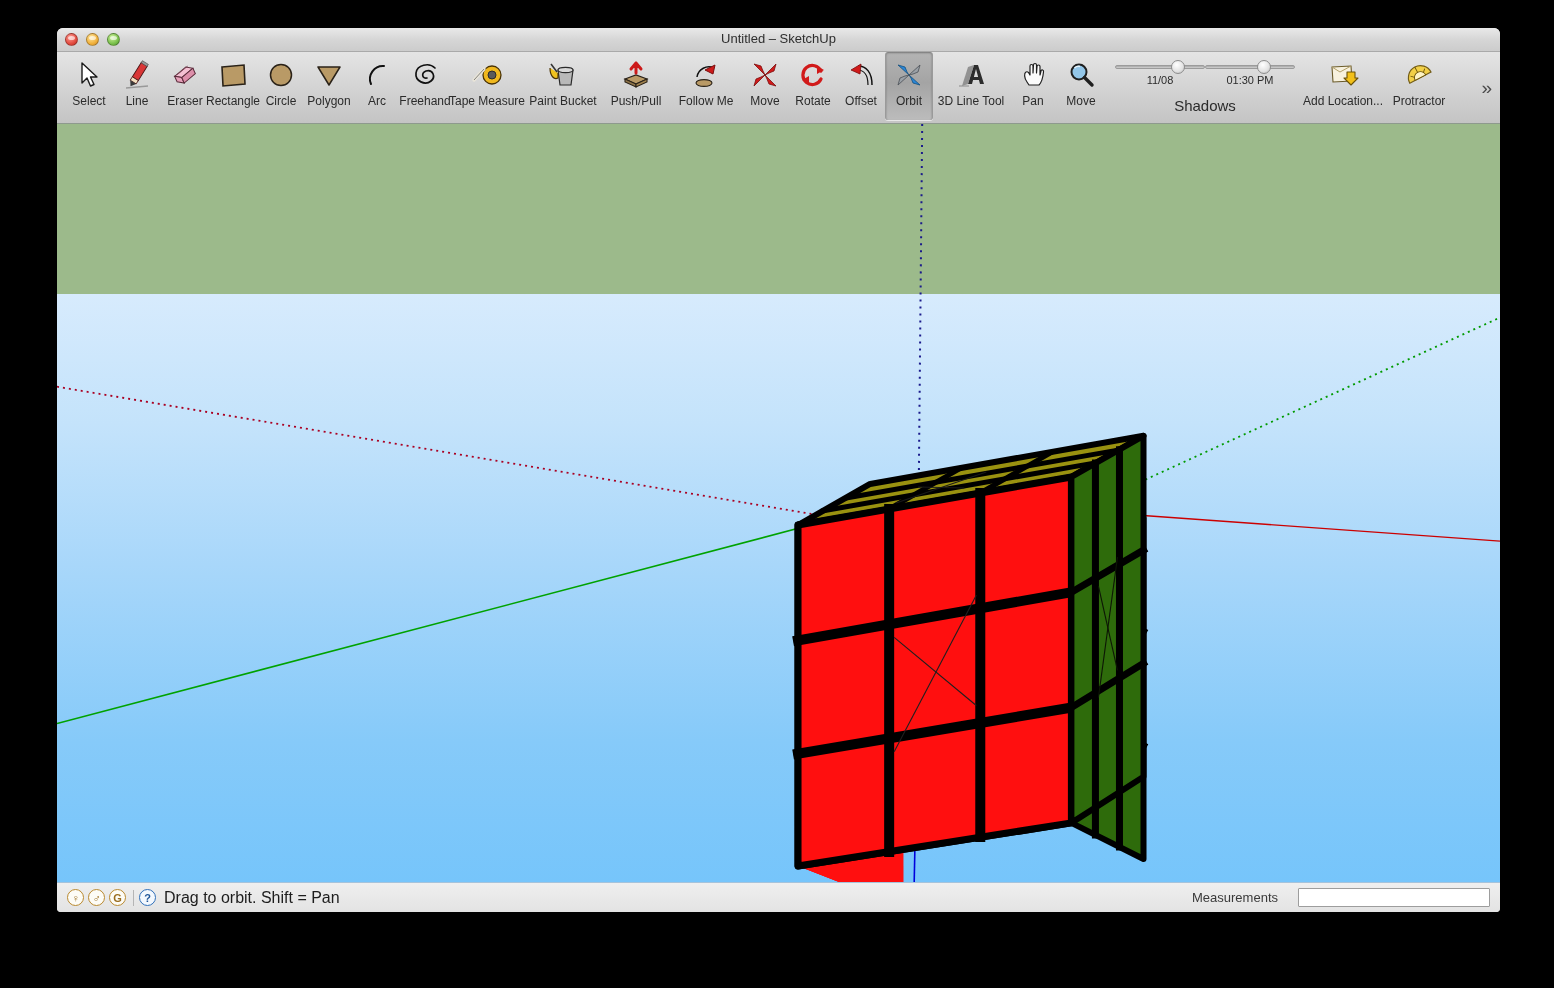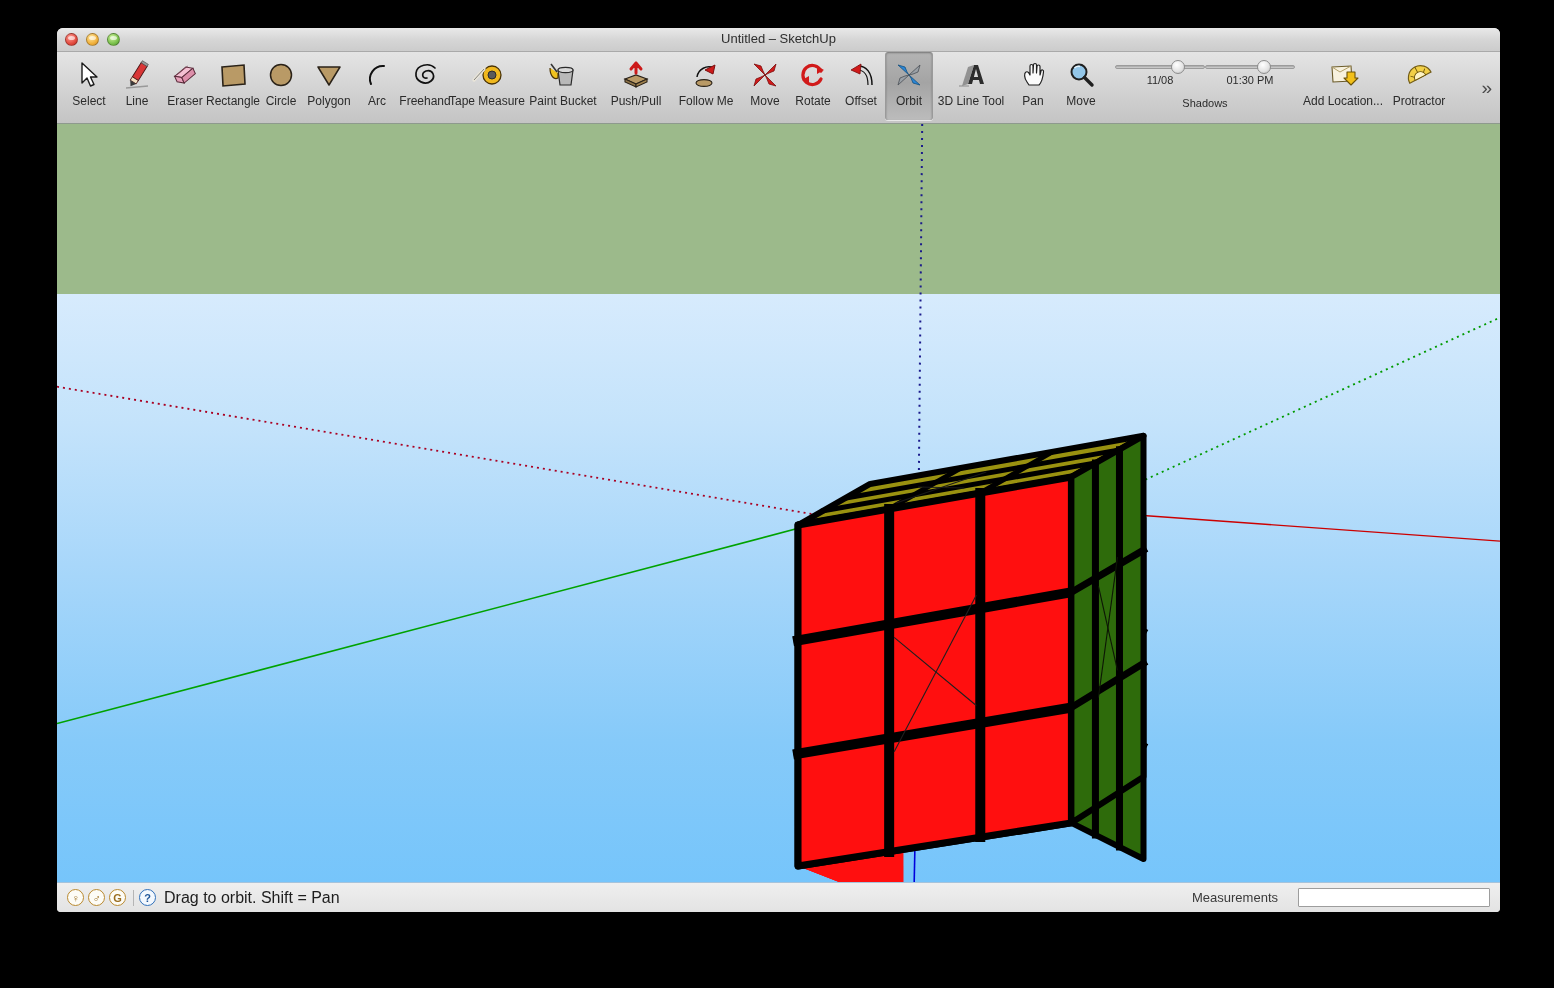--- a/index.html
+++ b/index.html
@@ -134,21 +134,21 @@
     background: radial-gradient(circle at 40% 32%, #ffffff, #e2e2e2 60%, #b6b6b6);
     border: 1px solid #8d8d8d;
   }
   .slider .sval {
     position: absolute; left: 0; right: 0; top: 14px;
     text-align: center;
     font-size: 11px; color: #2b2b2b;
   }
   #shadows-label {
     margin-top: 11px;
-    font-size: 11px; color: #2b2b2b;
+    font-size: 15px; color: #2b2b2b;
   }
 
   #overflow-chevron {
     position: absolute;
     right: 8px; top: 26px;
     font-size: 19px; color: #4a4a4a;
     line-height: 1;
   }
 
   

